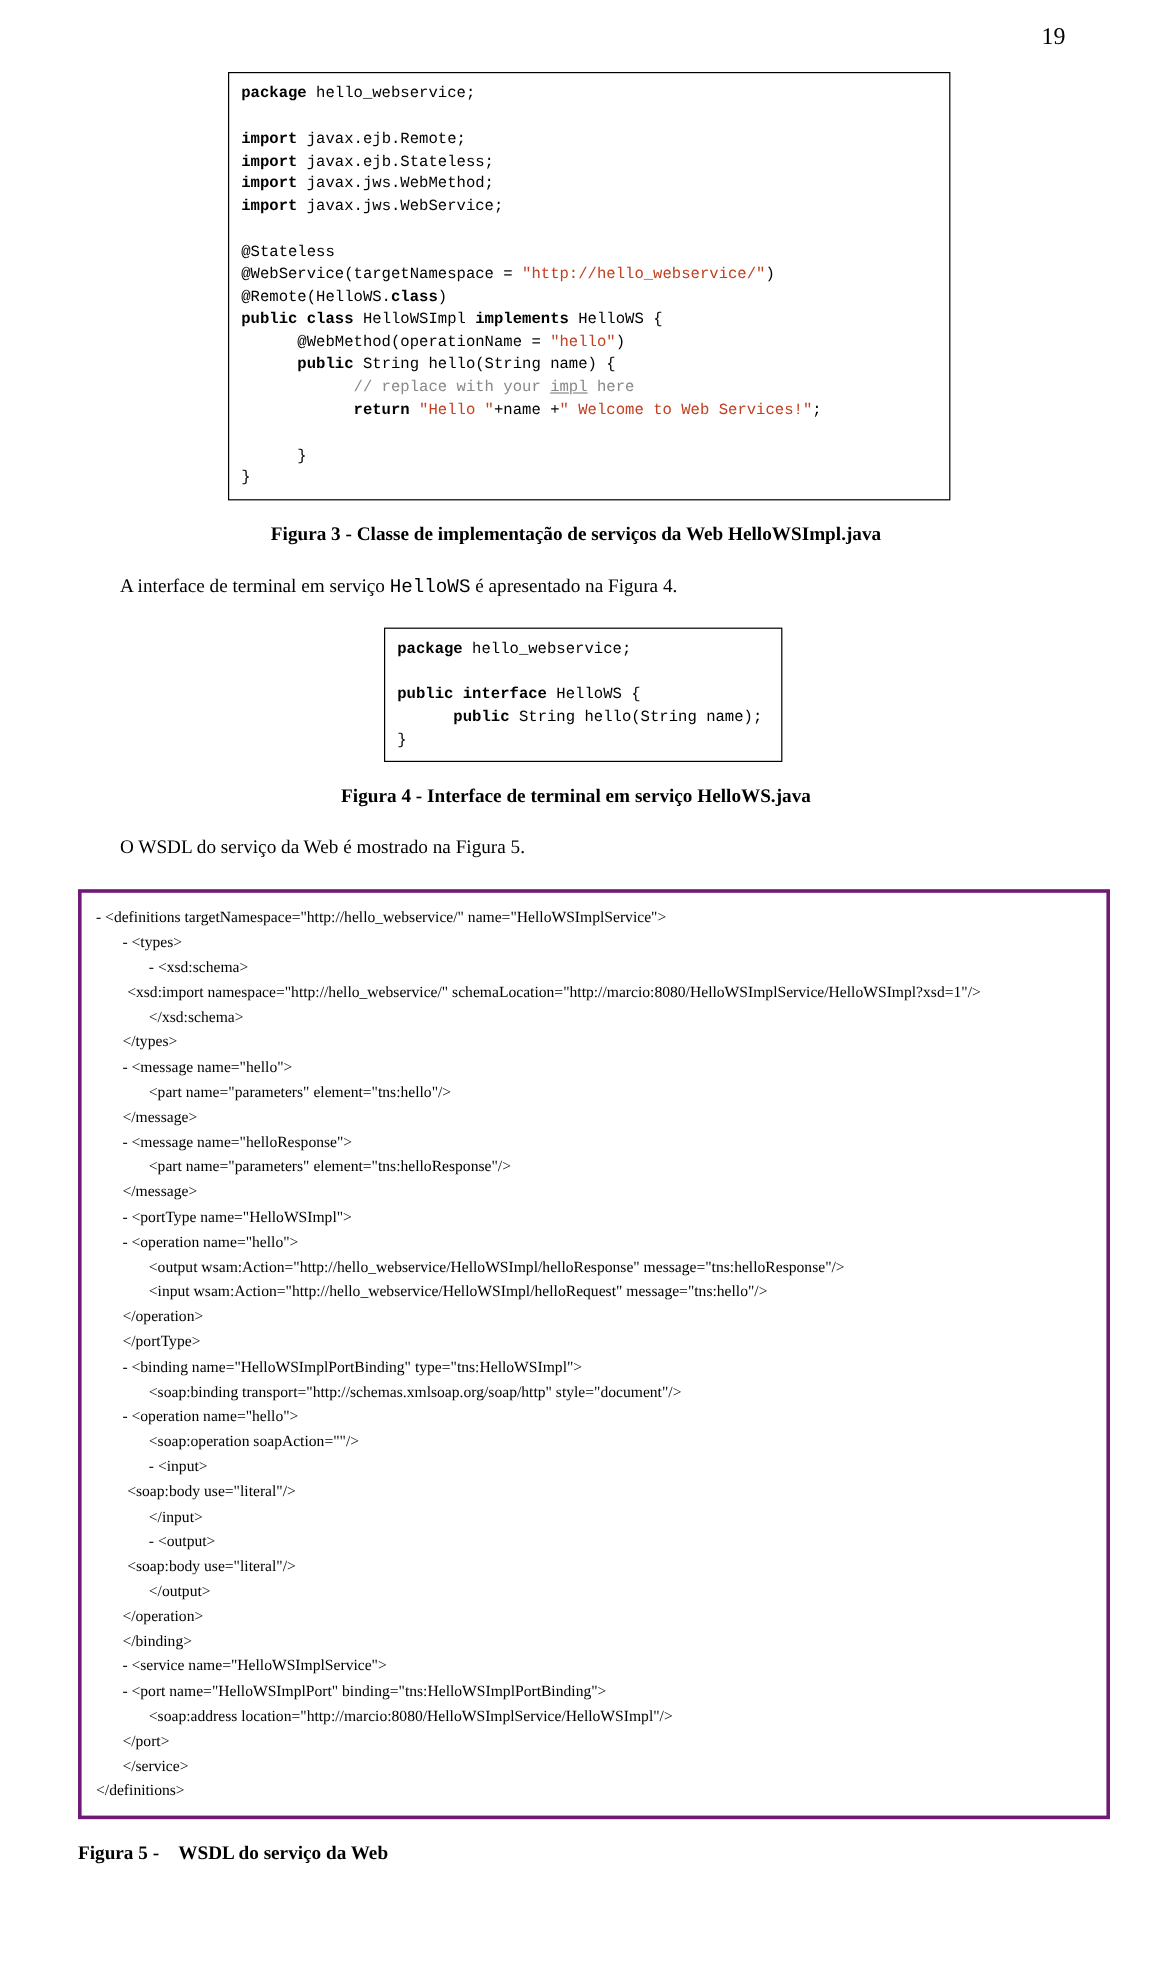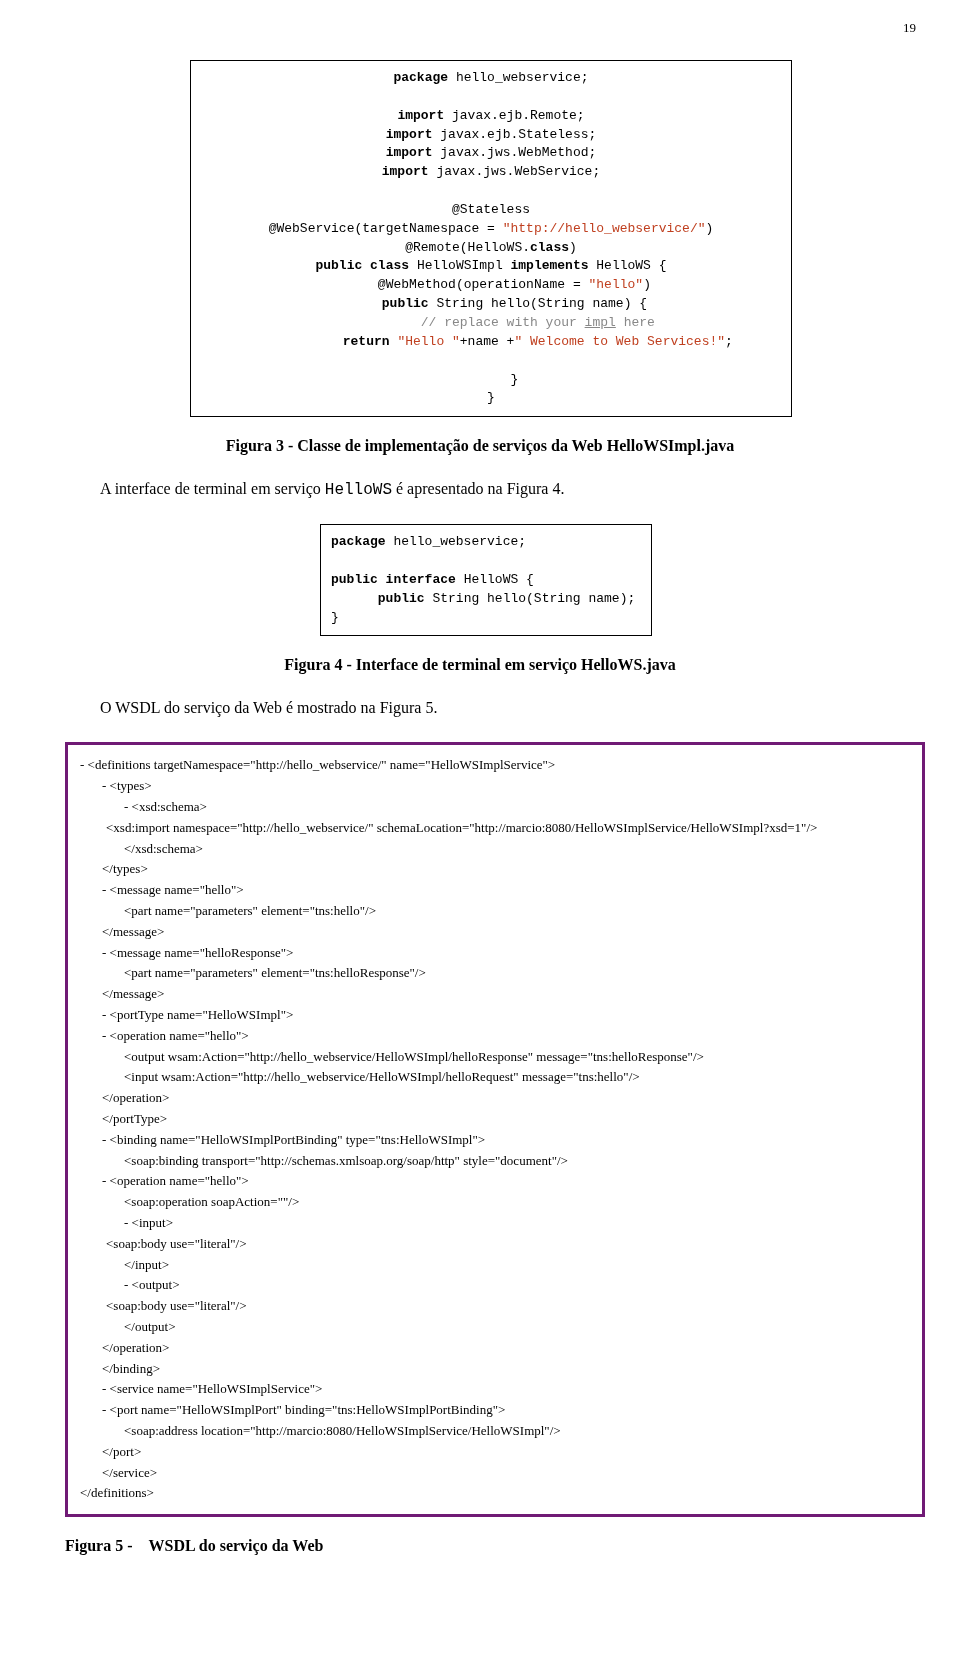--- a/index.html
+++ b/index.html
@@ -10,38 +10,38 @@
     padding: 0;
     width: 960px;
   }
   .page {
     padding: 50px 60px 40px 60px;
     position: relative;
   }
   .page-number {
     position: absolute;
     top: 20px;
-    right: 44px;
-    font-size: 13px;
+    right: 72px;
+    font-size: 20px;
   }
   .code-box {
     border: 1px solid #000;
     padding: 8px 10px;
     margin: 10px auto 20px auto;
     font-family: "Courier New", monospace;
     font-size: 13px;
     line-height: 1.45;
     white-space: pre;
     background: #fff;
   }
   .code-box .kw { font-weight: bold; }
   .code-box .str { color: #c04020; }
   .code-box .comment { color: #888; }
   .code-box .under { text-decoration: underline; text-decoration-color: #888; }
-  .box1 { width: 580px; margin-left: 130px; text-align: center; }
+  .box1 { width: 580px; margin-left: 130px; }
   .box2 { width: 310px; margin-left: 260px; }
   .box3 { width: 830px; margin: 10px auto 20px 5px; border: 3px solid #701a75; padding: 10px 12px; font-family: "Times New Roman", serif; font-size: 13px; line-height: 1.6; }
   .box3 .indent1 { margin-left: 22px; }
   .box3 .indent2 { margin-left: 44px; }
   .box3 .indent3 { margin-left: 26px; }
   .caption {
     text-align: center;
     font-size: 16px;
     margin: 8px 0 25px 0;
   }

